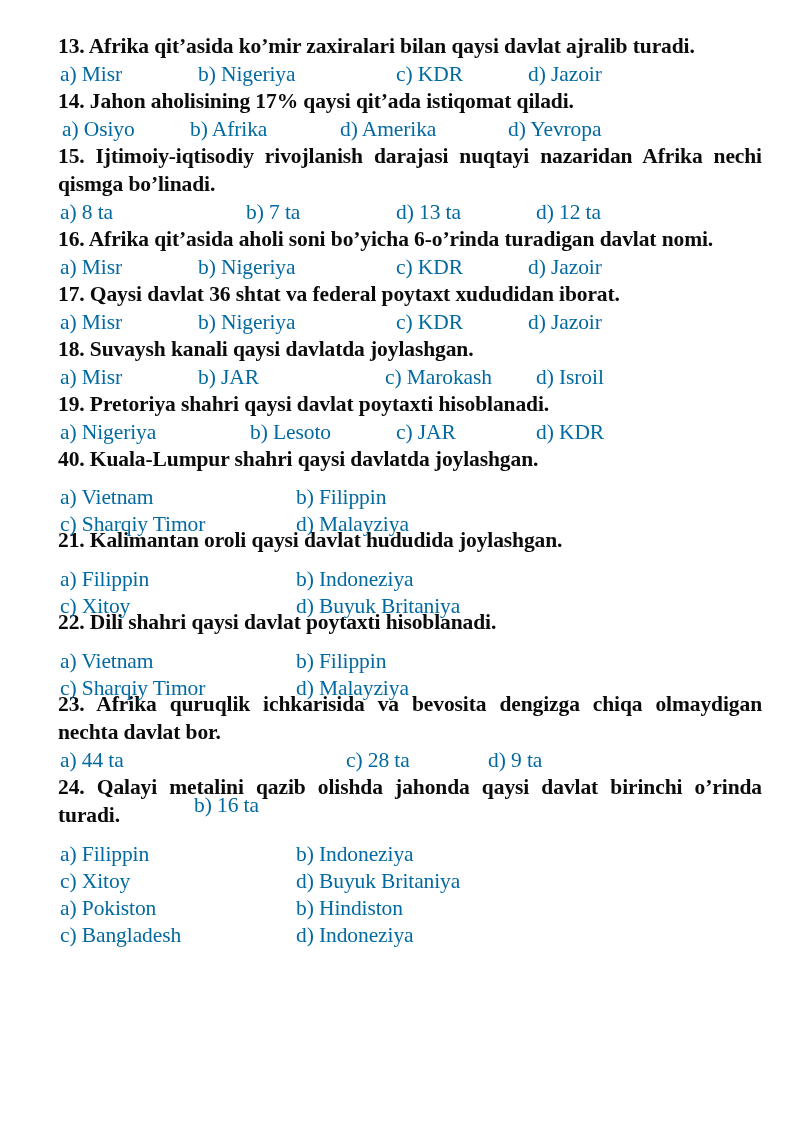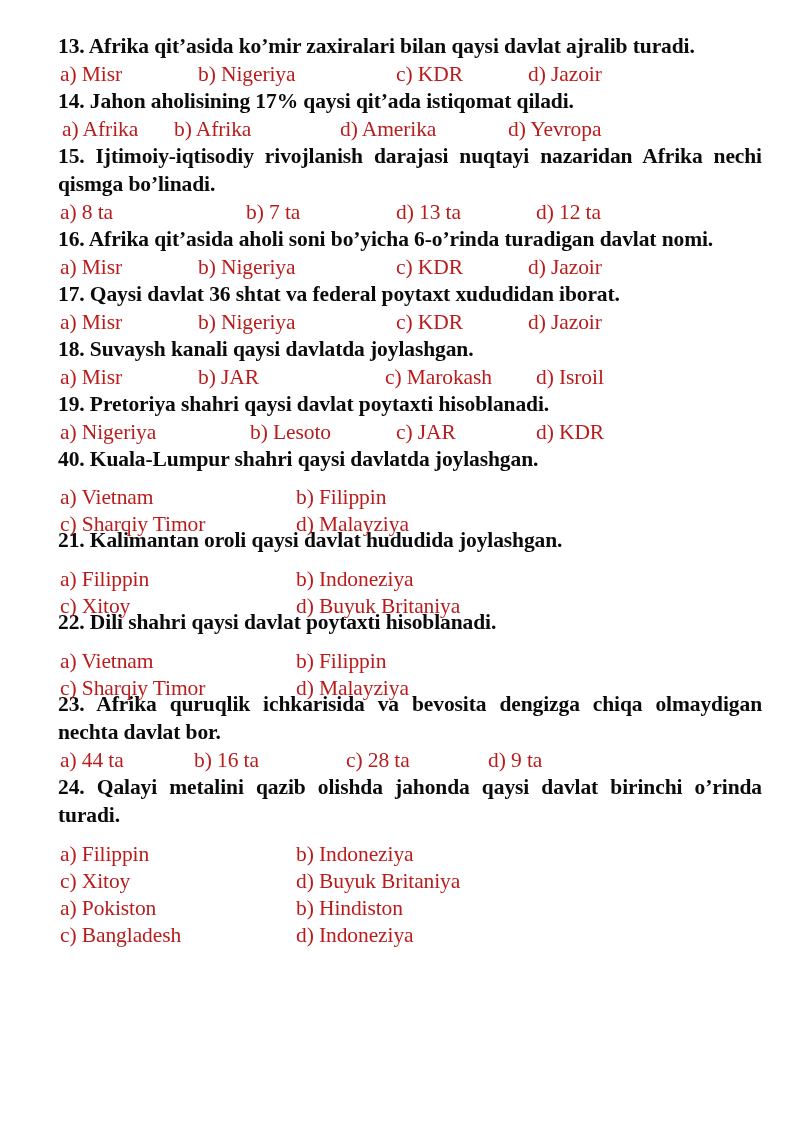--- a/index.html
+++ b/index.html
@@ -61,38 +61,38 @@
   
   .row2 { position: relative; height: 27px; }
   .row2 > span {
     position: absolute;
     top: 0;
     display: block;
     margin-top: 11px;
   }
   .c1 { left: 2px; }
   .c2 { left: 238px; }
-  .opt-dim { color: #b91c1c; }
+  .opt-dim { color: #0369a1; }
 </style>
 </head>
 <body>
 
 <div class="page">
   <div class="doc" id="doc-body">
       <p class="q">13.  Afrika  qit’asida  ko’mir  zaxiralari  bilan  qaysi  davlat  ajralib turadi.</p>
       <div class="ans row4">
         <span class="opt-dim" style="left: 2px;">a) Misr</span>
         <span class="opt-dim" style="left: 140px;">b) Nigeriya</span>
         <span class="opt-dim" style="left: 338px;">c) KDR</span>
         <span class="opt-dim" style="left: 470px;">d) Jazoir</span>
       </div>
       <p class="q single">14. Jahon aholisining 17% qaysi qit’ada istiqomat qiladi.</p>
       <div class="ans row4 indent">
-        <span class="opt-dim" style="left: 4px;">a) Afrika</span>
-        <span class="opt-dim" style="left: 116px;">b) Afrika</span>
+        <span class="opt-dim" style="left: 4px;">a) Osiyo</span>
+        <span class="opt-dim" style="left: 132px;">b) Afrika</span>
         <span class="opt-dim" style="left: 282px;">d) Amerika</span>
         <span class="opt-dim" style="left: 450px;">d) Yevropa</span>
       </div>
       <p class="q">15.  Ijtimoiy-iqtisodiy  rivojlanish  darajasi  nuqtayi  nazaridan  Afrika nechi qismga bo’linadi.</p>
       <div class="ans row4">
         <span class="opt-dim" style="left: 2px;">a) 8 ta</span>
         <span class="opt-dim" style="left: 188px;">b) 7 ta</span>
         <span class="opt-dim" style="left: 338px;">d) 13 ta</span>
         <span class="opt-dim" style="left: 478px;">d) 12 ta</span>
       </div>
@@ -147,21 +147,21 @@
         <span class="opt-dim c1">a) Vietnam</span>
         <span class="opt-dim c2">b) Filippin</span>
       </div>
       <div class="ans row2">
         <span class="opt-dim c1">c) Sharqiy Timor</span>
         <span class="opt-dim c2">d) Malayziya</span>
       </div>
       <p class="q">23.  Afrika  quruqlik  ichkarisida  va  bevosita  dengizga  chiqa olmaydigan nechta davlat bor.</p>
       <div class="ans row4">
         <span class="opt-dim" style="left: 2px;">a) 44 ta</span>
-        <span class="opt-dim" style="left: 136px;">b) 16 ta</span>
+        <span class="opt-dim" style="left: 136px; margin-top: 45px;">b) 16 ta</span>
         <span class="opt-dim" style="left: 288px;">c) 28 ta</span>
         <span class="opt-dim" style="left: 430px;">d) 9 ta</span>
       </div>
       <p class="q">24.  Qalayi  metalini  qazib  olishda  jahonda  qaysi  davlat  birinchi o’rinda turadi.</p>
       <div class="ans row2">
         <span class="opt-dim c1">a) Filippin</span>
         <span class="opt-dim c2">b) Indoneziya</span>
       </div>
       <div class="ans row2">
         <span class="opt-dim c1">c) Xitoy</span>

